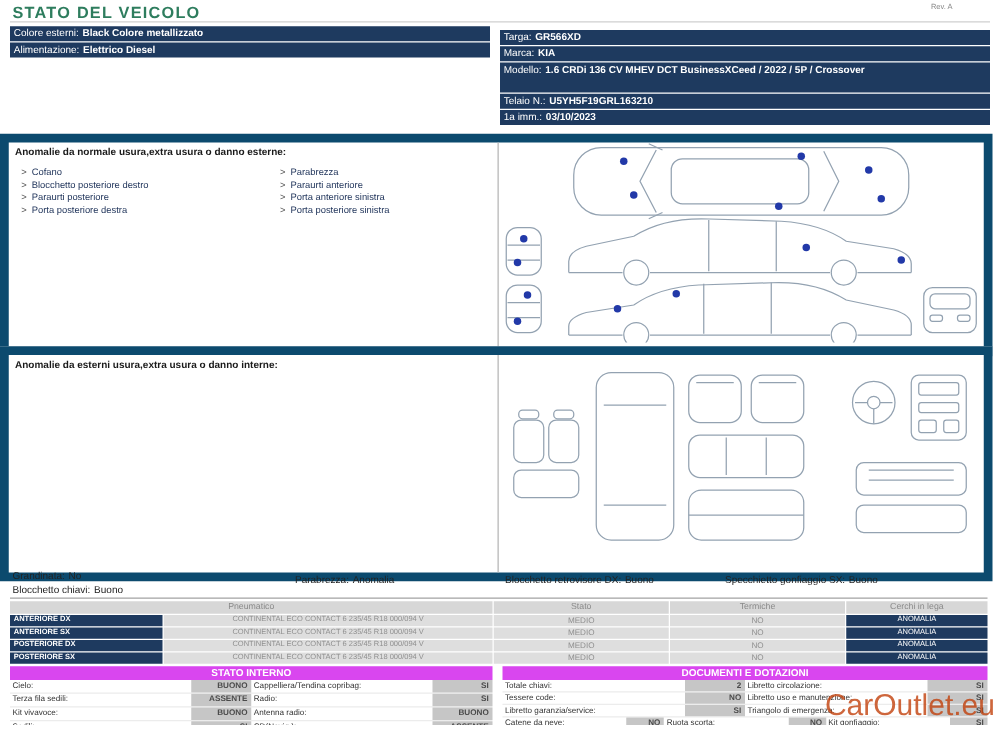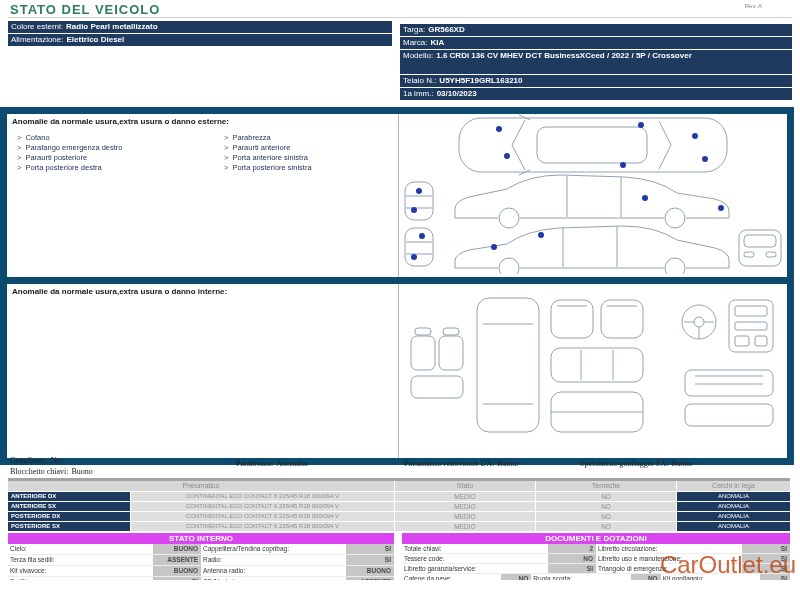--- a/index.html
+++ b/index.html
@@ -25,21 +25,21 @@
   .box-ext{top:107px;height:164px;}
   .box-int{top:277px;height:174px;}
   .box-h{position:absolute;left:5px;top:3px;font-size:8px;font-weight:bold;color:#1a1a1a;}
   .ext-cols{position:absolute;left:10px;top:19px;display:flex;font-size:7.5px;color:#22365c;gap:15px;}
   .ext-col{width:192px;}
   .itm{height:10px;line-height:10px;white-space:nowrap;}
   .arr{margin-right:4px;color:#555;}
   .diagram{position:absolute;right:0;top:0;bottom:0;width:388px;border-left:1px solid #b5b5b5;}
 
   .summary{position:absolute;left:8px;top:456px;width:782px;height:22px;
-           border-bottom:3px solid #a3a3a3;font-size:8px;color:#222;font-family:Liberation Serif, serif;}
+           border-bottom:1px solid #a3a3a3;font-size:8px;color:#222;}
   .sum-grand{position:absolute;left:2px;top:0;}
   .sum-bloc{position:absolute;left:2px;top:11px;}
   .sum-para{position:absolute;left:228px;top:3px;}
   .sum-dx{position:absolute;left:396px;top:3px;}
   .sum-sx{position:absolute;left:572px;top:3px;}
   .summary .val{margin-left:3px;}
 
   .tyres{position:absolute;left:8px;top:481px;width:782px;}
   .thead,.trow{display:flex;margin-bottom:1px;}
   .tc{box-sizing:border-box;margin-right:1px;}
@@ -78,21 +78,21 @@
 <body>
 
 <div class="page">
 
   <div class="title">STATO DEL VEICOLO</div>
   <div class="rev">Rev. A</div>
   <div class="hr-top"></div>
 
   <div class="info-left">
     <div class="irow dark">
-      <span class="lbl">Colore esterni:</span><span class="val">Radio Pearl metallizzato</span>
+      <span class="lbl">Colore esterni:</span><span class="val">Black Colore metallizzato</span>
     </div>
     <div class="irow dark">
       <span class="lbl">Alimentazione:</span><span class="val">Elettrico Diesel</span>
     </div>
   </div>
 
   <div class="info-right">
     <div class="irow dark">
       <span class="lbl">Targa:</span><span class="val">GR566XD</span>
     </div>
@@ -108,21 +108,21 @@
     <div class="irow dark">
       <span class="lbl">1a imm.:</span><span class="val">03/10/2023</span>
     </div>
   </div>
 
   <div class="box box-ext">
     <div class="box-h">Anomalie da normale usura,extra usura o danno esterne:</div>
     <div class="ext-cols">
       <div class="ext-col">
         <div class="itm"><span class="arr">&gt;</span><span>Cofano</span></div>
-        <div class="itm"><span class="arr">&gt;</span><span>Parafango emergenza destro</span></div>
+        <div class="itm"><span class="arr">&gt;</span><span>Blocchetto posteriore destro</span></div>
         <div class="itm"><span class="arr">&gt;</span><span>Paraurti posteriore</span></div>
         <div class="itm"><span class="arr">&gt;</span><span>Porta posteriore destra</span></div>
       </div>
       <div class="ext-col">
         <div class="itm"><span class="arr">&gt;</span><span>Parabrezza</span></div>
         <div class="itm"><span class="arr">&gt;</span><span>Paraurti anteriore</span></div>
         <div class="itm"><span class="arr">&gt;</span><span>Porta anteriore sinistra</span></div>
         <div class="itm"><span class="arr">&gt;</span><span>Porta posteriore sinistra</span></div>
       </div>
     </div>
@@ -170,21 +170,21 @@
           <circle cx="246" cy="84" r="3"></circle>
             <circle cx="322" cy="94" r="3"></circle>
           <circle cx="95" cy="133" r="3"></circle>
             <circle cx="142" cy="121" r="3"></circle>
         </g>
       </svg>
     </div>
   </div>
 
   <div class="box box-int">
-    <div class="box-h">Anomalie da normale usura,extra usura o danno interne:</div>
+    <div class="box-h">Anomalie da esterni usura,extra usura o danno interne:</div>
     <div class="diagram">
       <svg width="386" height="170" viewBox="0 0 386 170">
         <g stroke="#93a2b1" fill="none" stroke-width="1">
           <rect x="12" y="52" width="24" height="34" rx="6"></rect>
           <rect x="40" y="52" width="24" height="34" rx="6"></rect>
           <rect x="16" y="44" width="16" height="7" rx="3"></rect>
           <rect x="44" y="44" width="16" height="7" rx="3"></rect>
           <rect x="12" y="92" width="52" height="22" rx="6"></rect>
           <rect x="78" y="14" width="62" height="134" rx="12"></rect>
           <path d="M84 40 H134 M84 120 H134"></path>
@@ -216,21 +216,21 @@
     <div class="sum-grand">
       <span class="lbl">Grandinata:</span><span class="val">No</span>
     </div>
     <div class="sum-bloc">
       <span class="lbl">Blocchetto chiavi:</span><span class="val">Buono</span>
     </div>
     <div class="sum-para">
       <span class="lbl">Parabrezza:</span><span class="val">Anomalia</span>
     </div>
     <div class="sum-dx">
-      <span class="lbl">Pneumatico retrovisore DX:</span><span class="val">Buono</span>
+      <span class="lbl">Blocchetto retrovisore DX:</span><span class="val">Buono</span>
     </div>
     <div class="sum-sx">
       <span class="lbl">Specchietto gonfiaggio SX:</span><span class="val">Buono</span>
     </div>
   </div>
 
   <div class="tyres">
     <div class="thead">
       <div class="tc h1">Pneumatico</div>
       <div class="tc h2">Stato</div>

